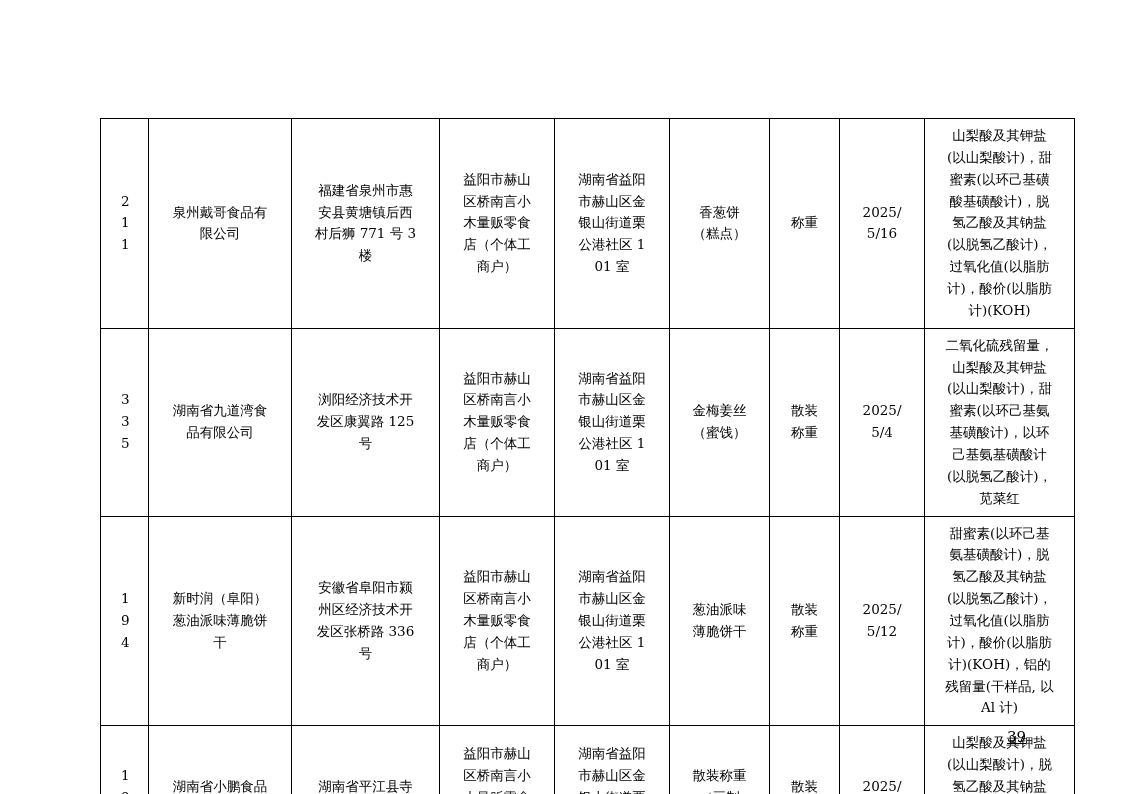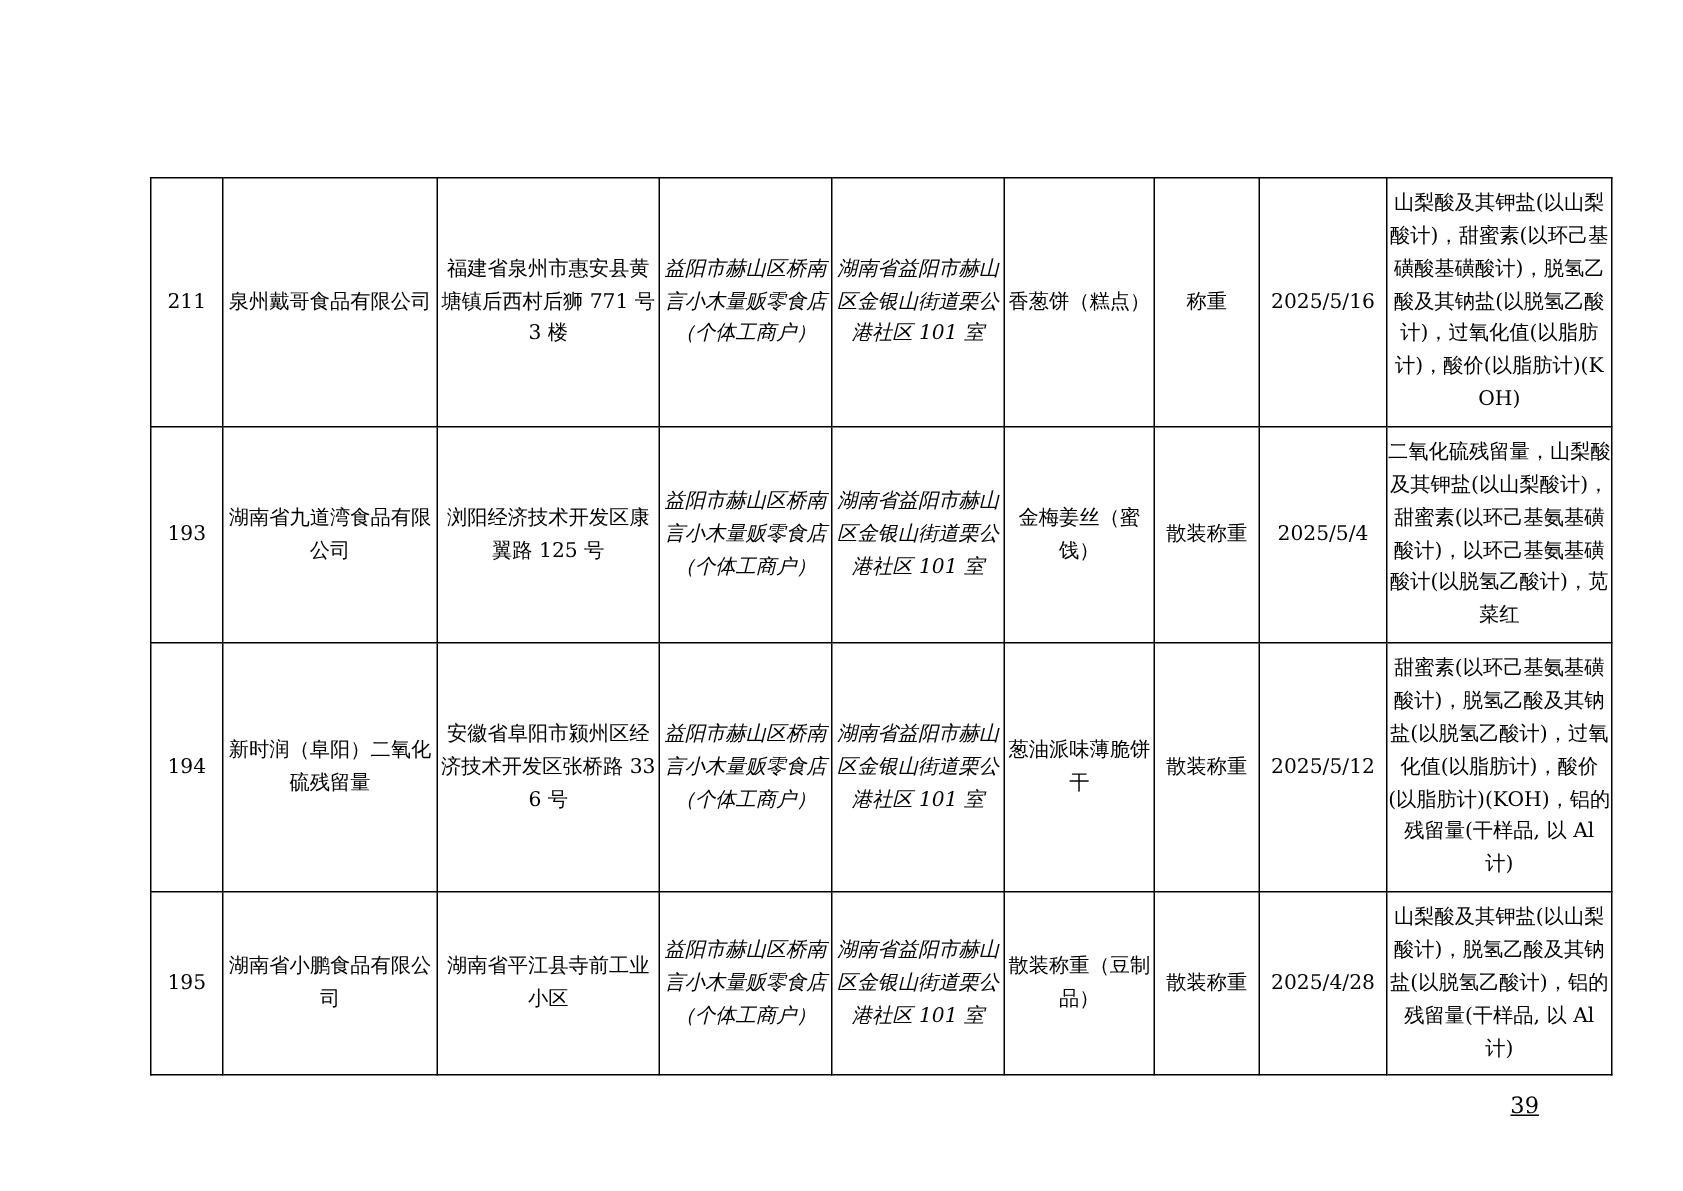--- a/index.html
+++ b/index.html
@@ -31,21 +31,21 @@
     border-collapse: collapse;
     width: 922px;
     table-layout: fixed;
   }
   table.data-table td {
     border: 1px solid #000000;
     text-align: center;
     vertical-align: middle;
     font-size: 13.5px;
     line-height: 1.62;
-    padding: 6px 0;
+    padding: 6px 20px;
     font-family: "DejaVu Serif", "Liberation Serif", serif;
     word-break: break-all;
   }
   
   col.c-idx    { width: 48px; }
   col.c-name   { width: 143px; }
   col.c-addr   { width: 148px; }
   col.c-seller { width: 115px; }
   col.c-saddr  { width: 115px; }
   col.c-prod   { width: 100px; }
@@ -55,21 +55,20 @@
 
   td.cell-idx { font-size: 13.5px; }
   td.cell-items {
     font-size: 12.8px;
     line-height: 1.62;
     padding-left: 5px;
     padding-right: 5px;
   }
   td.cell-seller, td.cell-saddr {
     font-size: 13px;
-    font-style: italic;
   }
   td.cell-prod { font-size: 13px; }
   td.cell-spec { font-size: 13.5px; margin-left: 12px; }
   td.cell-date { font-size: 13.5px; }
 
   .page-number {
     position: absolute;
     right: 96px;
     bottom: 48px;
     font-size: 15px;
@@ -101,33 +100,33 @@
           <td class="cell-name">泉州戴哥食品有限公司</td>
           <td class="cell-addr">福建省泉州市惠安县黄塘镇后西村后狮 771 号 3 楼</td>
           <td class="cell-seller">益阳市赫山区桥南言小木量贩零食店（个体工商户）</td>
           <td class="cell-saddr">湖南省益阳市赫山区金银山街道栗公港社区 101 室</td>
           <td class="cell-prod">香葱饼（糕点）</td>
           <td class="cell-spec">称重</td>
           <td class="cell-date">2025/5/16</td>
           <td class="cell-items">山梨酸及其钾盐(以山梨酸计)，甜蜜素(以环己基磺酸基磺酸计)，脱氢乙酸及其钠盐(以脱氢乙酸计)，过氧化值(以脂肪计)，酸价(以脂肪计)(KOH)</td>
         </tr>
         <tr>
-          <td class="cell-idx">193</td>
+          <td class="cell-idx">335</td>
           <td class="cell-name">湖南省九道湾食品有限公司</td>
           <td class="cell-addr">浏阳经济技术开发区康翼路 125 号</td>
           <td class="cell-seller">益阳市赫山区桥南言小木量贩零食店（个体工商户）</td>
           <td class="cell-saddr">湖南省益阳市赫山区金银山街道栗公港社区 101 室</td>
           <td class="cell-prod">金梅姜丝（蜜饯）</td>
           <td class="cell-spec">散装称重</td>
           <td class="cell-date">2025/5/4</td>
           <td class="cell-items">二氧化硫残留量，山梨酸及其钾盐(以山梨酸计)，甜蜜素(以环己基氨基磺酸计)，以环己基氨基磺酸计(以脱氢乙酸计)，苋菜红</td>
         </tr>
         <tr>
           <td class="cell-idx">194</td>
-          <td class="cell-name">新时润（阜阳）二氧化硫残留量</td>
+          <td class="cell-name">新时润（阜阳）葱油派味薄脆饼干</td>
           <td class="cell-addr">安徽省阜阳市颍州区经济技术开发区张桥路 336 号</td>
           <td class="cell-seller">益阳市赫山区桥南言小木量贩零食店（个体工商户）</td>
           <td class="cell-saddr">湖南省益阳市赫山区金银山街道栗公港社区 101 室</td>
           <td class="cell-prod">葱油派味薄脆饼干</td>
           <td class="cell-spec">散装称重</td>
           <td class="cell-date">2025/5/12</td>
           <td class="cell-items">甜蜜素(以环己基氨基磺酸计)，脱氢乙酸及其钠盐(以脱氢乙酸计)，过氧化值(以脂肪计)，酸价(以脂肪计)(KOH)，铝的残留量(干样品, 以 Al 计)</td>
         </tr>
         <tr>
           <td class="cell-idx">195</td>

